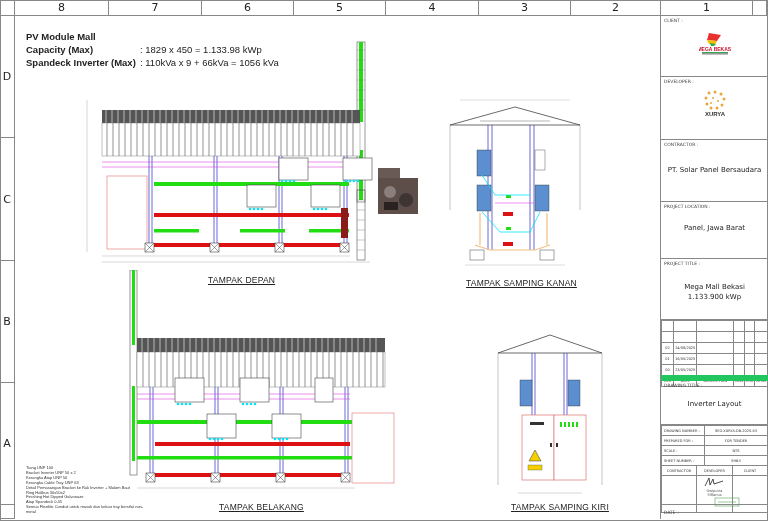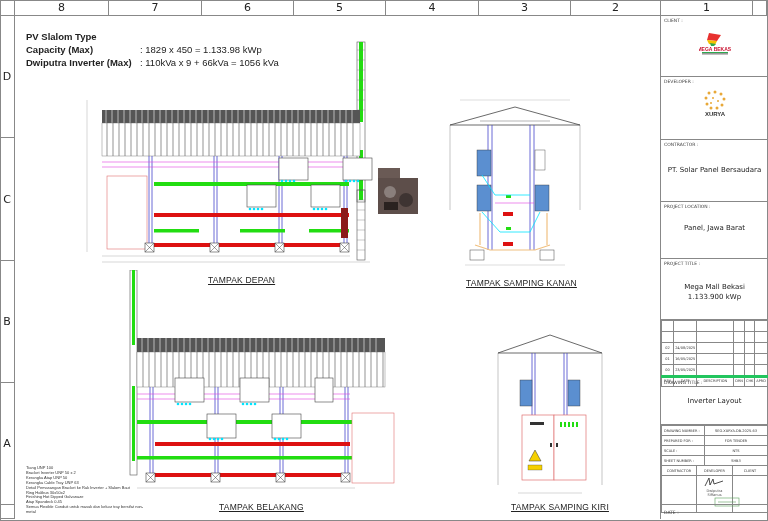--- a/index.html
+++ b/index.html
@@ -40,28 +40,28 @@
 <div class="colhdr" style="left:0;width:15px;"></div>
 
 <div class="rowhdr" style="top:16px;height:122px;">D</div>
 <div class="rowhdr" style="top:138px;height:123px;">C</div>
 <div class="rowhdr" style="top:261px;height:122px;">B</div>
 <div class="rowhdr" style="top:383px;height:122px;">A</div>
 <div class="rowhdr" style="top:505px;height:14px;"></div>
 
 <div class="spec">
   <div class="row">
-      <span class="k">PV Slalom Type</span>
+      <span class="k">PV Module Mall</span>
     </div>
   <div class="row">
       <span class="k">Capacity (Max)</span>
       <span class="v">: 1829 x 450 = 1.133.98 kWp</span>
     </div>
   <div class="row">
-      <span class="k">Dwiputra Inverter (Max)</span>
+      <span class="k">Spandeck Inverter (Max)</span>
       <span class="v">: 110kVa x 9 + 66kVa = 1056 kVa</span>
     </div>
 </div>
 
 <svg style="left:80px;top:40px;" width="320" height="240" viewBox="0 0 320 240">
 
   <rect x="277" y="2" width="8" height="160" fill="#fff" stroke="#555" stroke-width="0.6"></rect>
   <rect x="279" y="2" width="4" height="80" fill="#22dd11"></rect>
   <rect x="279" y="110" width="4" height="50" fill="#22dd11"></rect>
   <g stroke="#777" stroke-width="0.4">
@@ -592,21 +592,21 @@
       <td>REV</td>
           <td>DATE</td>
           <td>DESCRIPTION</td>
           <td>DRN</td>
           <td>CHK</td>
           <td>APRD</td>
     </tr>
   </tbody>
     </table>
 
-  <div class="tb-sec" style="top:359px;height:50px;border-top:3px solid #22c55e;">
+  <div class="tb-sec" style="top:359px;height:50px;border-top:6px solid #22c55e;">
     <div class="tb-lab">DRAWING TITLE :</div>
     <div class="tb-val" style="top:19px;">Inverter Layout</div>
   </div>
 
   <table class="info-table" style="top:409px;">
     <tbody>
         <tr>
           <td style="width:38px">DRAWING NUMBER :</td>
           <td style="text-align:center">SEO-XURYA-DB-2025-63</td>
         </tr>

